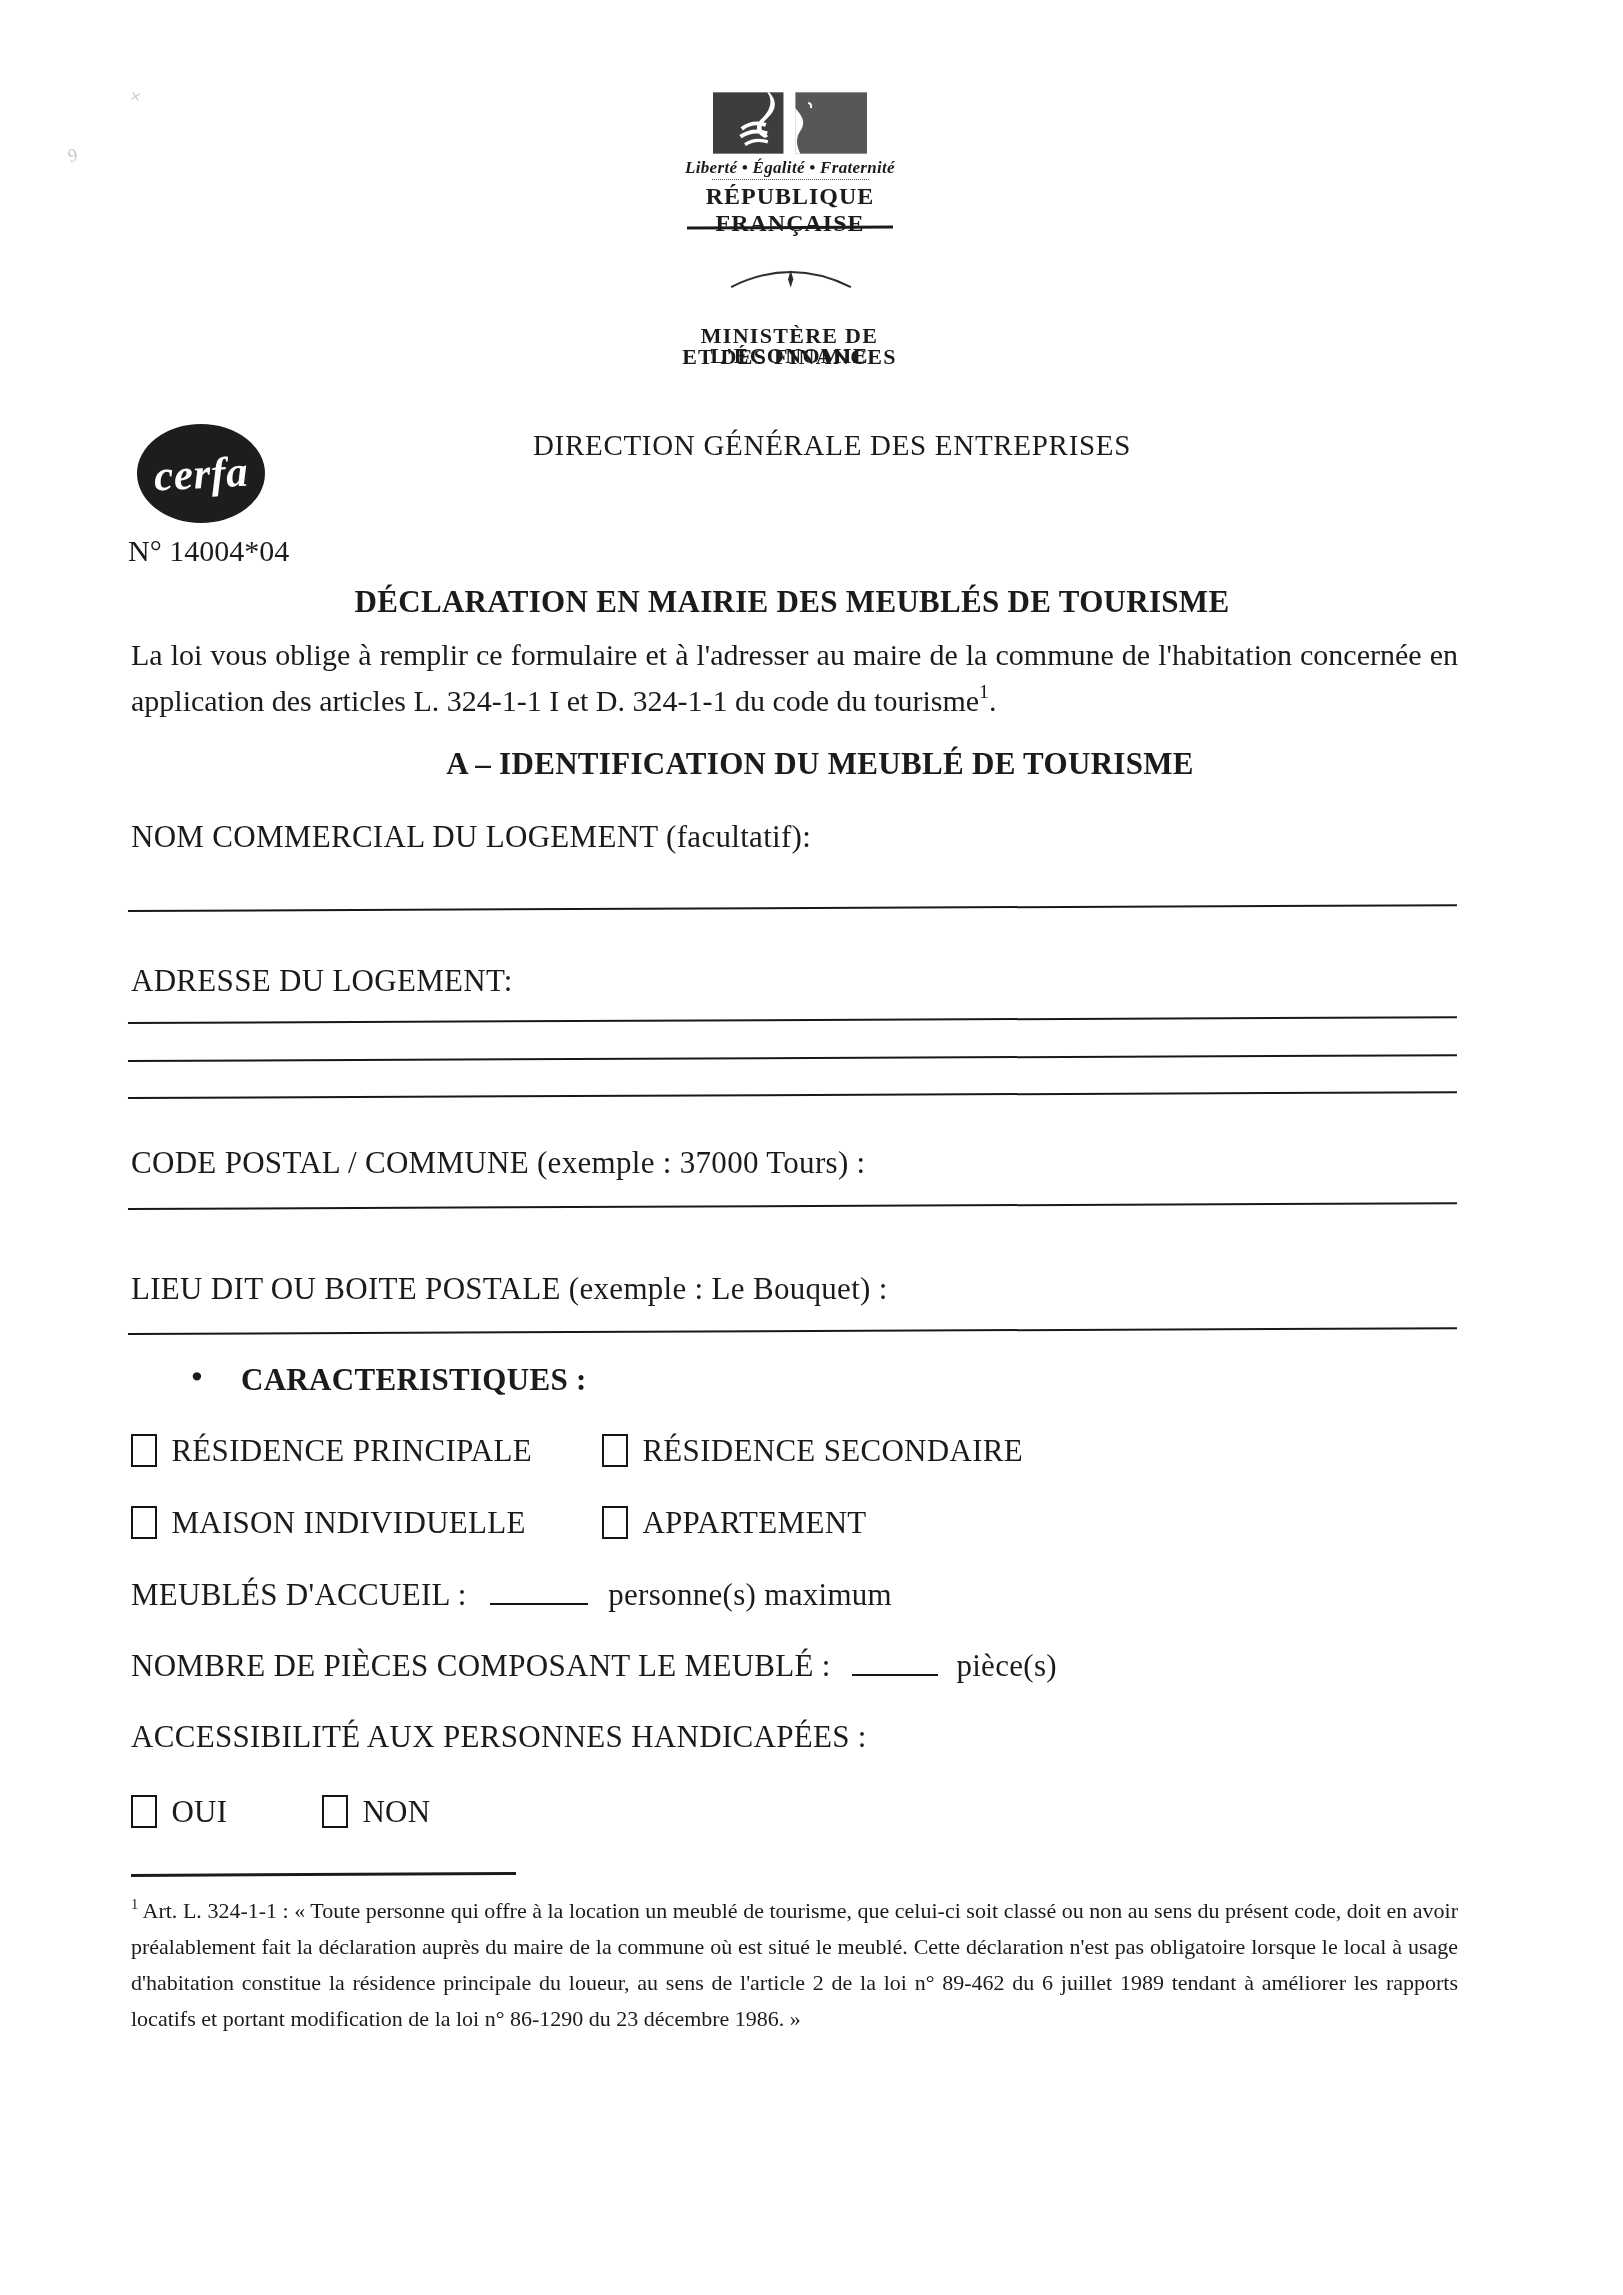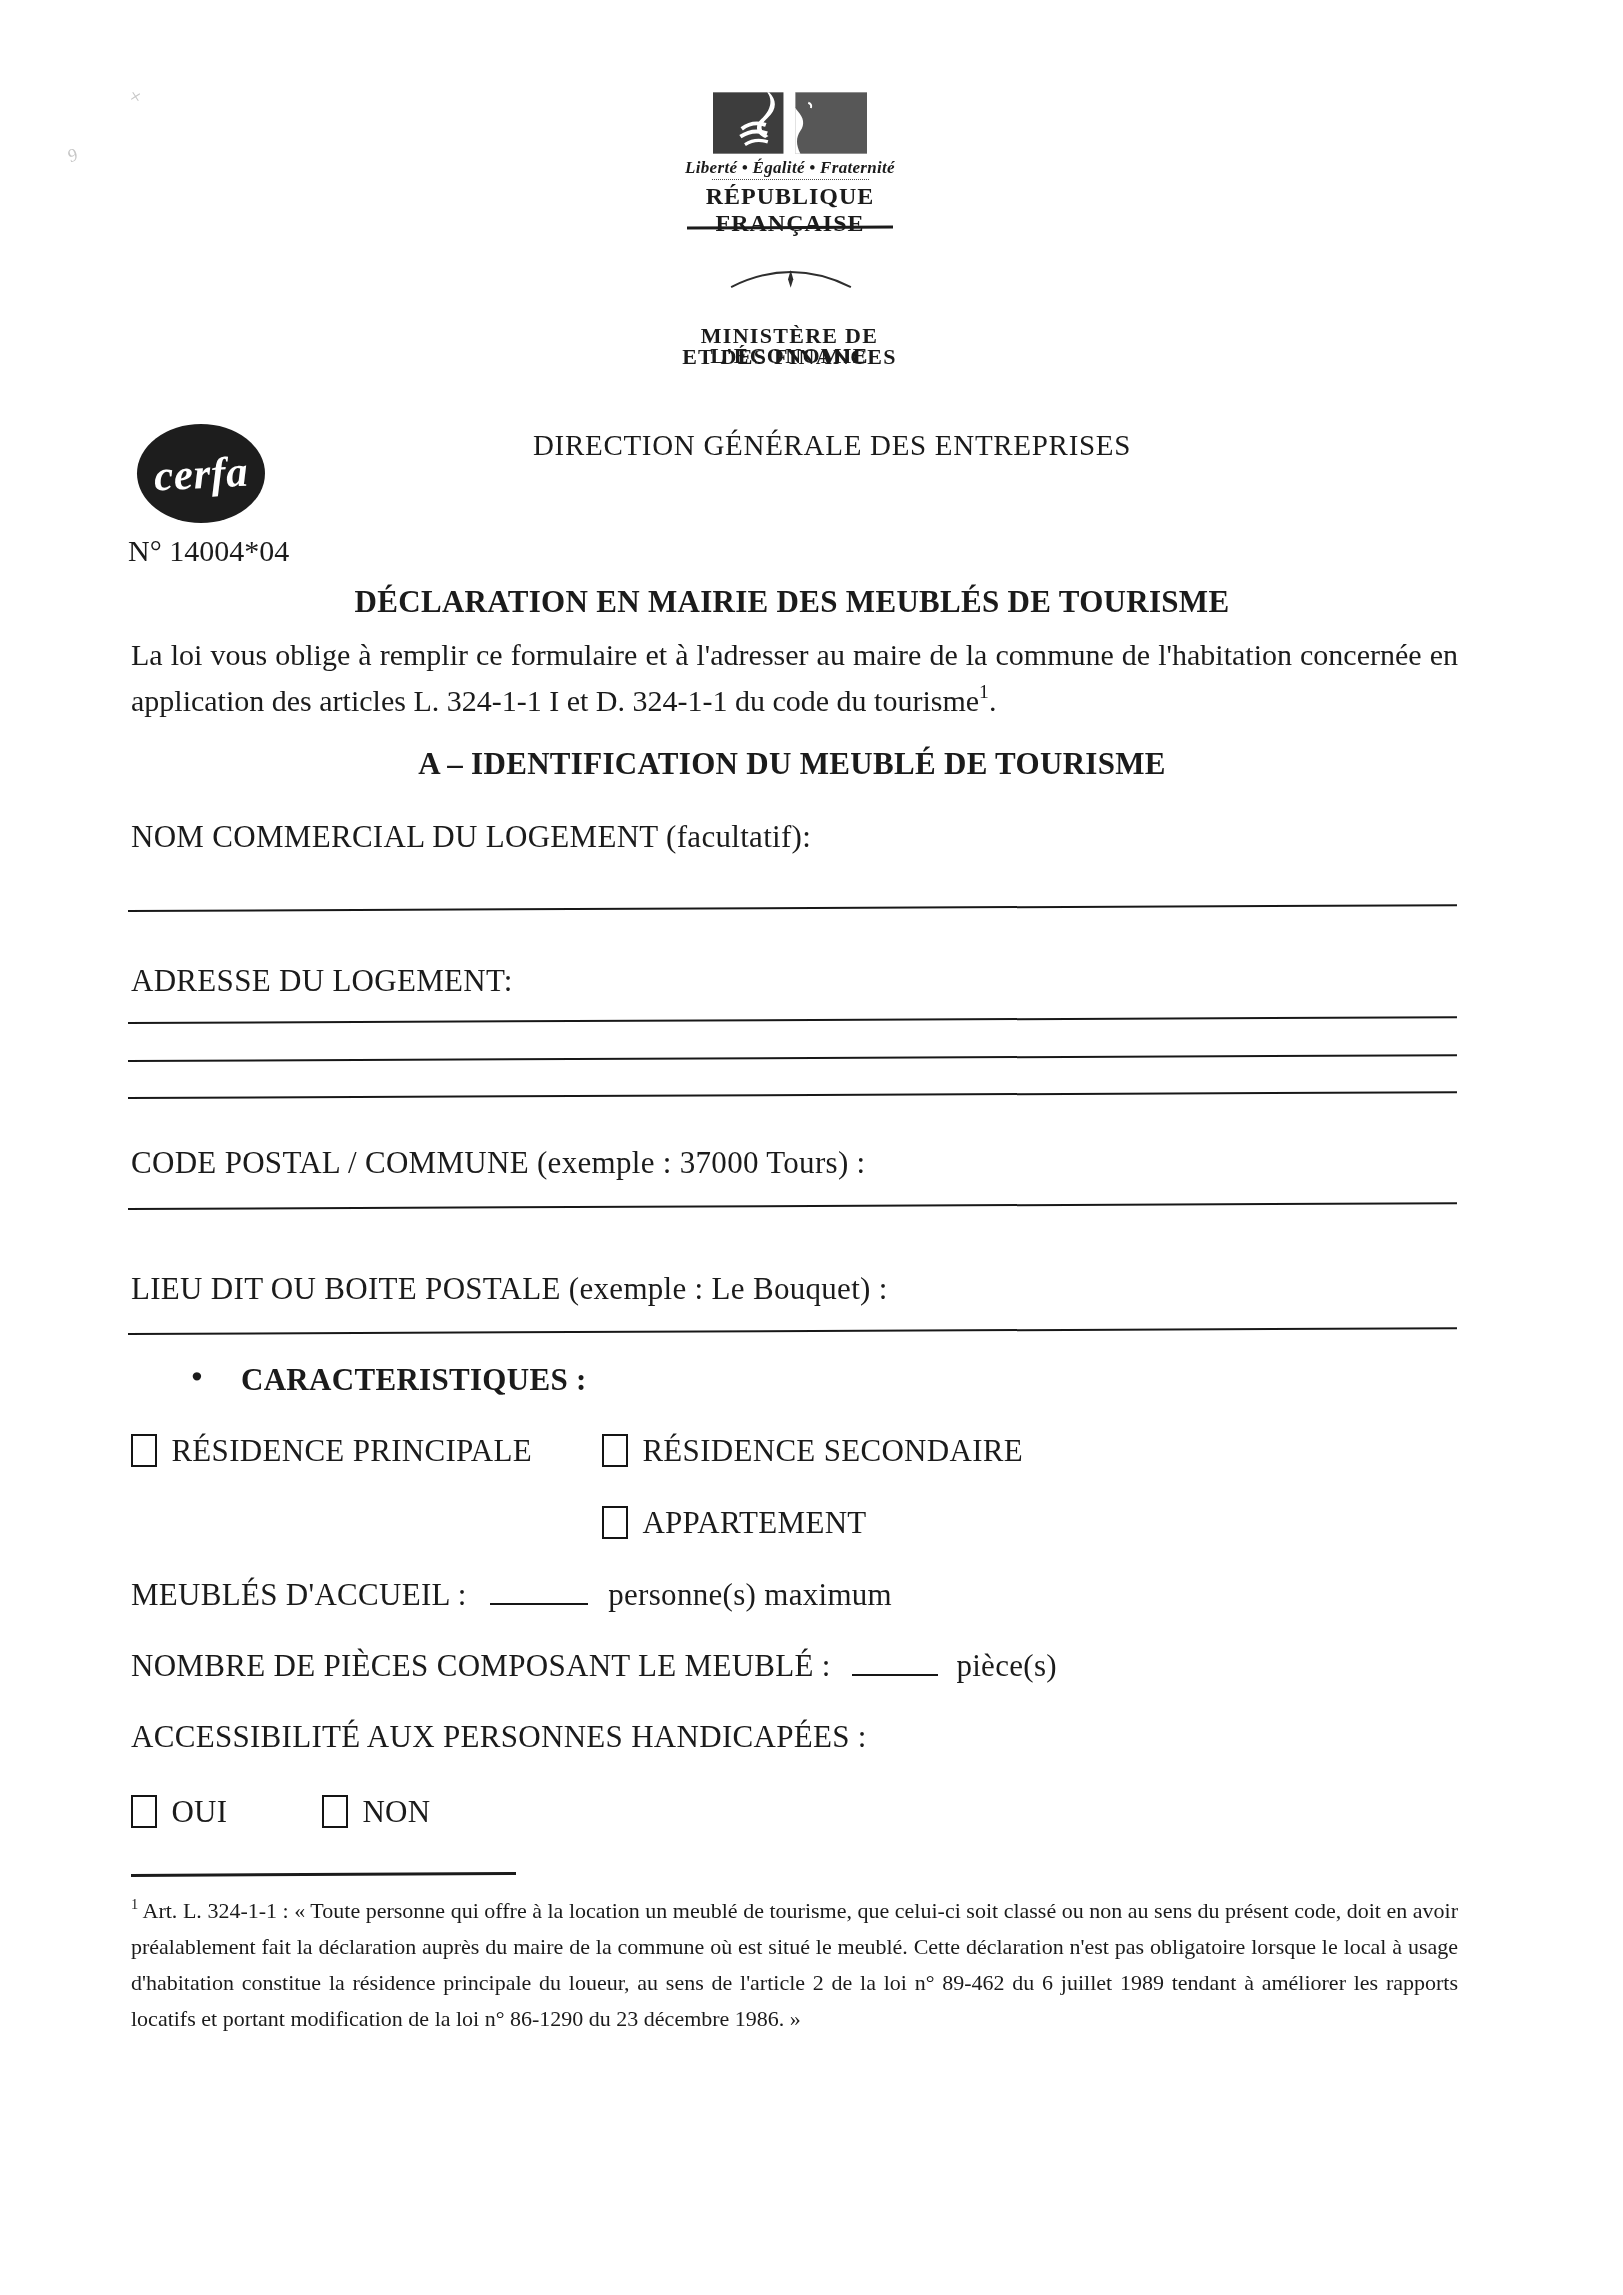--- a/index.html
+++ b/index.html
@@ -25,21 +25,21 @@
     border:2.6px solid #141414;margin-right:14.4px;
     vertical-align:-5.9px;background:#fff;
   }
   .blank{display:inline-block;height:5.2px;border-bottom:2.6px solid #161616;}
   .motto{font-size:17px;font-style:italic;font-weight:bold;letter-spacing:0.3px;}
   .repname{font-size:24px;font-weight:bold;letter-spacing:1px;}
   .ministry{font-size:22px;font-weight:bold;letter-spacing:1.3px;line-height:19.6px;margin-top:37px;}
   .direction{font-size:29px;letter-spacing:0.7px;}
   .title{font-size:31px;font-weight:bold;letter-spacing:0.3px;}
   .intro{font-size:30px;line-height:46px;text-align:justify;}
-  .sectionA{font-size:31px;font-weight:bold;letter-spacing:0.3px;}
+  .sectionA{font-size:31px;font-weight:bold;letter-spacing:0.3px;padding-left:28px;}
   .footnote{font-size:22px;line-height:36px;text-align:justify;}
   sup.s1{font-size:19.6px;vertical-align:13px;line-height:0;}
   sup.s2{font-size:14.4px;vertical-align:9.2px;line-height:0;}
   .cerfa-ellipse{
     width:128px;height:99px;background:#1d1d1d;border-radius:50%;
     display:flex;align-items:center;justify-content:center;
   }
   .cerfa-ellipse span{
     color:#ffffff;font-style:italic;font-size:43px;font-weight:bold;
     transform:rotate(-3deg);letter-spacing:0.7px;
@@ -111,20 +111,23 @@
   <div class="abs" style="left:191px;top:1365px;font-size:19.6px;">●</div>
   <div class="abs lbl bold" style="left:241px;top:1361px;">CARACTERISTIQUES :</div>
 
   <div class="abs lbl" style="left:131px;top:1432px;">
     <span class="cb"></span><span>RÉSIDENCE PRINCIPALE</span>
   </div>
   <div class="abs lbl" style="left:602px;top:1432px;">
     <span class="cb"></span><span>RÉSIDENCE SECONDAIRE</span>
   </div>
 
+  <div class="abs lbl" style="left:131px;top:1504px;">
+    <span class="cb"></span><span>MAISON INDIVIDUELLE</span>
+  </div>
   <div class="abs lbl" style="left:602px;top:1504px;">
     <span class="cb"></span><span>APPARTEMENT</span>
   </div>
 
   <div class="abs lbl" style="left:131px;top:1576px;">
     <span>MEUBLÉS D'ACCUEIL :</span>
     <span class="blank" style="width:98px;margin:0 11.8px 0 15.7px;"></span>
     <span>personne(s) maximum</span>
   </div>
 

